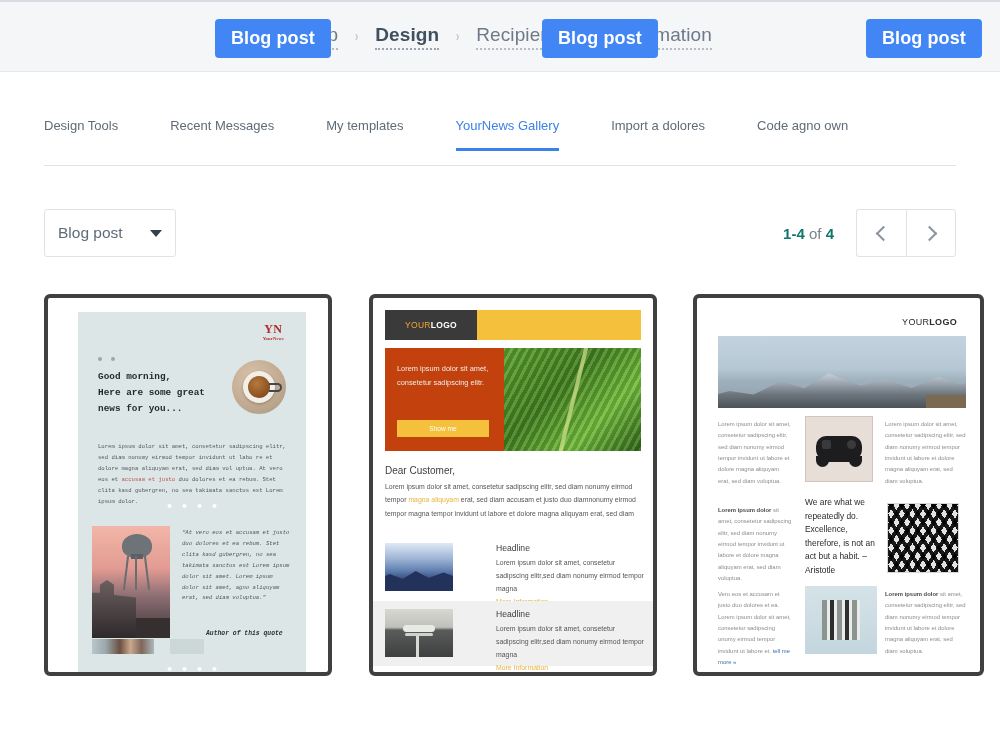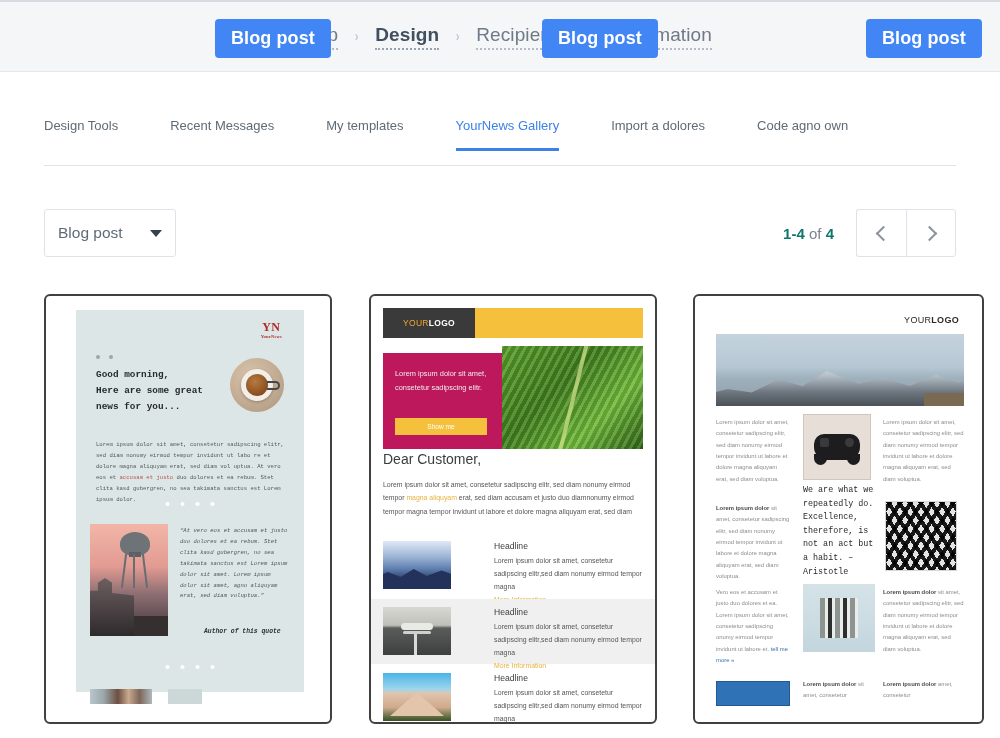--- a/index.html
+++ b/index.html
@@ -65,22 +65,22 @@
     color: #8b949e; font-size: 21px; line-height: 1;
   }
   .pbtn.prev { border-radius: 3px 0 0 3px; border-right: none; }
   .pbtn.next { border-radius: 0 3px 3px 0; }
   .chev { width: 11px; height: 11px; border-top: 2.4px solid #8b949e; border-right: 2.4px solid #8b949e; }
   .chev.l { transform: rotate(-135deg); margin-left: 3px; }
   .chev.r { transform: rotate(45deg); margin-right: 3px; }
 
   
   .card {
-    position: absolute; top: 294px; height: 430px;
-    background: #fff; border: 2px solid #404040; border-radius: 6px; overflow: hidden;
+    position: absolute; top: 294px; height: 382px;
+    background: #fff; border: 4px solid #404040; border-radius: 6px; overflow: hidden;
   }
   #card1 { left: 44px; width: 288px; }
   #card2 { left: 369px; width: 288px; }
   #card3 { left: 693px; width: 291px; }
 
   .badge {
     position: absolute; top: 19px; z-index: 40;
     background: #4285f4; color: #fff; font-weight: bold; font-size: 18px;
     padding: 9px 16px; border-radius: 4px; letter-spacing: .1px;
   }
@@ -145,31 +145,31 @@
     background: linear-gradient(90deg,#b9c7cd 0%,#9aa8ab 22%,#6b4f42 45%,#caa98d 62%,#7d665a 80%,#adb8bb 100%); }
   .c1-foot .th2 { width: 34px; height: 15px; background: #ccd8d8; }
 
   
   .c2-hdr { position: absolute; left: 12px; top: 12px; right: 12px; height: 30px; background: #f5c13d; }
   .c2-logobox { position: absolute; left: 0; top: 0; width: 92px; height: 30px; background: #3a3a3a;
     display: flex; align-items: center; justify-content: center; }
   .c2-logobox span { font-size: 8.5px; color: #f0a830; letter-spacing: .3px; }
   .c2-logobox span b { color: #fff; }
   .c2-hero { position: absolute; left: 12px; top: 50px; right: 12px; height: 103px; display: flex; }
-  .c2-heroL { width: 119px; background: #be185d; position: relative; padding: 14px 12px; margin-top: 7px; }
+  .c2-heroL { width: 119px; background: #c2410c; position: relative; padding: 14px 12px; }
   .c2-heroL p { font-size: 7.4px; color: #ededed; line-height: 1.85; }
   .c2-btn { position: absolute; left: 12px; bottom: 14px; width: 92px; height: 17px; background: #f5c13d;
     display: flex; align-items: center; justify-content: center; font-size: 6.6px; color: #fff; }
   .c2-heroR { flex: 1; position: relative; overflow: hidden;
     background: linear-gradient(135deg,#59a02a 0%,#3f7d1c 40%,#70bb3a 70%,#2e6314 100%); }
   .c2-heroR:before { content:""; position:absolute; left:-10%; top:-20%; width:130%; height:140%;
     background: repeating-linear-gradient(118deg, rgba(255,255,255,.13) 0 3px, rgba(0,0,0,.12) 3px 7px); }
   .c2-heroR:after { content:""; position:absolute; left:48%; top:-10%; width:4px; height:130%;
     background: #cde08a; transform: rotate(14deg); opacity:.75; }
-  .c2-dear { position: absolute; left: 12px; top: 155px; font-size: 14px; color: #3d3d3d; }
+  .c2-dear { position: absolute; left: 12px; top: 167px; font-size: 10px; color: #3d3d3d; }
   .c2-para { position: absolute; left: 12px; top: 182px; width: 252px; font-size: 6.9px; line-height: 1.93; color: #555; }
   .c2-para .lk { color: #e8b33c; }
   .c2-item { position: absolute; left: 0; width: 288px; height: 65px; display: flex; padding: 8px 12px; gap: 32px; }
   .c2-item.alt { background: #f0f0f0; }
   #c2i1 { top: 237px; } #c2i2 { top: 303px; } #c2i3 { top: 369px; }
   .c2-thumb { width: 68px; height: 48px; flex: none; }
   .th-mount { background: linear-gradient(#dfe9f5 0%,#9fb6d6 32%,#5f7fb0 58%,#2b3f66 80%,#1a2742 100%); position: relative; overflow:hidden; }
   .th-mount:after { content:""; position:absolute; left:-10%; bottom:0; width:120%; height:52%;
     background:#22325a; clip-path: polygon(0 55%,14% 32%,30% 52%,46% 20%,62% 48%,80% 26%,100% 50%,100% 100%,0 100%); }
   .th-plane { background: linear-gradient(#d8d8d2 0%,#bfc0bb 38%,#5a5c5b 44%,#3e4040 100%); position: relative; overflow:hidden; }
@@ -199,22 +199,22 @@
   #c3r1a { left: 21px; top: 121px; width: 74px; }
   #c3r1c { left: 188px; top: 121px; width: 81px; }
   .c3-ctrl { position: absolute; left: 108px; top: 118px; width: 68px; height: 66px;
     background: #e8ded8; border: 1px solid #d3c5bd; display:flex; align-items:center; justify-content:center; }
   .pad { position: relative; width: 46px; height: 26px; background: #1d1d1f; border-radius: 10px 10px 13px 13px; }
   .pad:before { content:""; position:absolute; left:6px; top:4px; width:9px; height:9px; background:#3a3a3c; border-radius:2px; }
   .pad:after { content:""; position:absolute; right:6px; top:4px; width:9px; height:9px; background:#3a3a3c; border-radius:50%; }
   .pad i { position:absolute; left:0; bottom:-5px; width:13px; height:11px; background:#1d1d1f; border-radius:0 0 7px 7px; }
   .pad i.r { left:auto; right:0; }
   #c3r2a { left: 21px; top: 207px; width: 74px; }
-  .c3-quote { position: absolute; left: 108px; top: 188px; width: 74px;
-    font-family: Liberation Mono, monospace; font-size: 8.4px; line-height: 1.62; color: #2a2a2a; }
+  .c3-quote { position: absolute; left: 108px; top: 198px; width: 74px;
+    font-family: Liberation Sans, sans-serif; font-size: 8.4px; line-height: 1.62; color: #2a2a2a; }
   .c3-arch { position: absolute; left: 190px; top: 205px; width: 72px; height: 70px; overflow: hidden;
     background: #f4f4f4; border: 1px solid #d8d8d8;
     background-image:
       repeating-linear-gradient(58deg, #1a1a1a 0 4px, #f6f6f6 4px 9px),
       repeating-linear-gradient(-58deg, #1a1a1a 0 4px, #f6f6f6 4px 9px);
     background-blend-mode: multiply; }
   #c3r3a { left: 21px; top: 291px; width: 74px; }
   #c3r3c { left: 188px; top: 291px; width: 81px; }
   .c3-bld { position: absolute; left: 108px; top: 288px; width: 72px; height: 68px;
     background: linear-gradient(#d5e3e8 0%,#c3d6dd 100%); display:flex; align-items:center; justify-content:center; }

